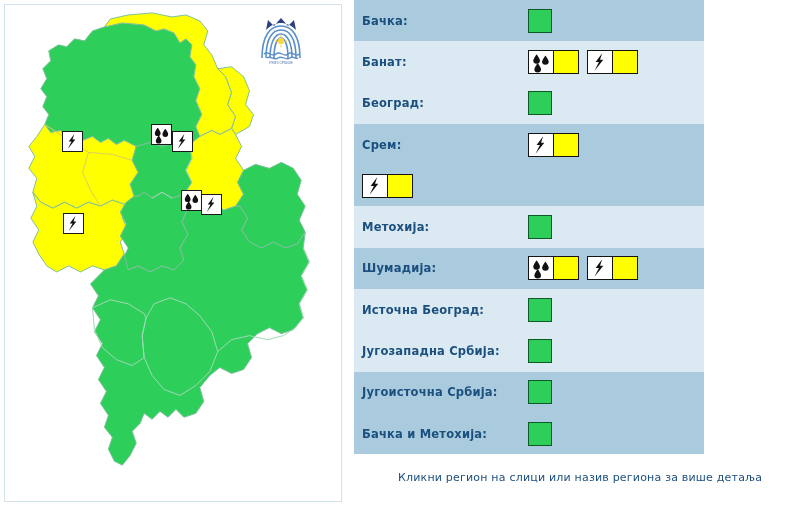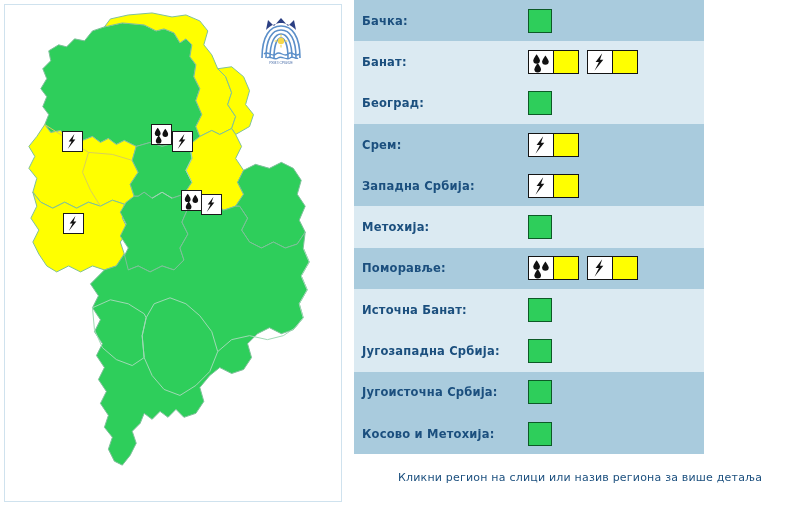--- a/index.html
+++ b/index.html
@@ -233,40 +233,39 @@
               <div class="pict">
                 <svg viewBox="0 0 20 20">
                   <path d="M12,2 L6,10 L9,10 L5,18 L13,8 L10,8 Z" fill="#111"></path>
                 </svg>
               </div>
               <div class="lvl yellow"></div>
             </div>
           </div>
         </div>
         <div class="row dark">
-          <div class="row-label">Западна Србија:</div>
           <div class="row-icons">
             <div class="warn">
               <div class="pict">
                 <svg viewBox="0 0 20 20">
                   <path d="M12,2 L6,10 L9,10 L5,18 L13,8 L10,8 Z" fill="#111"></path>
                 </svg>
               </div>
               <div class="lvl yellow"></div>
             </div>
           </div>
         </div>
         <div class="row light">
           <div class="row-label">Метохија:</div>
           <div class="row-icons">
             <div class="sw-green"></div>
           </div>
         </div>
         <div class="row dark">
-          <div class="row-label">Поморавље:</div>
+          <div class="row-label">Шумадија:</div>
           <div class="row-icons">
             <div class="warn">
               <div class="pict">
                 <svg viewBox="0 0 20 20">
                   <g fill="#111">
                     <path d="M6,3 C6,3 3,7 3,8.6 A3,3 0 0 0 9,8.6 C9,7 6,3 6,3 Z"></path>
                     <path d="M14,4 C14,4 11,8 11,9.6 A3,3 0 0 0 17,9.6 C17,8 14,4 14,4 Z"></path>
                     <path d="M7,11 C7,11 4,15 4,16.6 A3,3 0 0 0 10,16.6 C10,15 7,11 7,11 Z"></path>
                   </g>
                 </svg>
@@ -277,39 +276,39 @@
               <div class="pict">
                 <svg viewBox="0 0 20 20">
                   <path d="M12,2 L6,10 L9,10 L5,18 L13,8 L10,8 Z" fill="#111"></path>
                 </svg>
               </div>
               <div class="lvl yellow"></div>
             </div>
           </div>
         </div>
         <div class="row light">
-          <div class="row-label">Источна Банат:</div>
+          <div class="row-label">Источна Београд:</div>
           <div class="row-icons">
             <div class="sw-green"></div>
           </div>
         </div>
         <div class="row light">
           <div class="row-label">Југозападна Србија:</div>
           <div class="row-icons">
             <div class="sw-green"></div>
           </div>
         </div>
         <div class="row dark">
           <div class="row-label">Југоисточна Србија:</div>
           <div class="row-icons">
             <div class="sw-green"></div>
           </div>
         </div>
         <div class="row dark">
-          <div class="row-label">Косово и Метохија:</div>
+          <div class="row-label">Бачка и Метохија:</div>
           <div class="row-icons">
             <div class="sw-green"></div>
           </div>
         </div>
       </div>
     <div class="footer" id="footer-row" style="top: 454.3px; margin-left: 36px;">
       <span class="footer-text">Кликни регион на слици или назив региона за више детаља</span>
     </div>
   </div>
 

